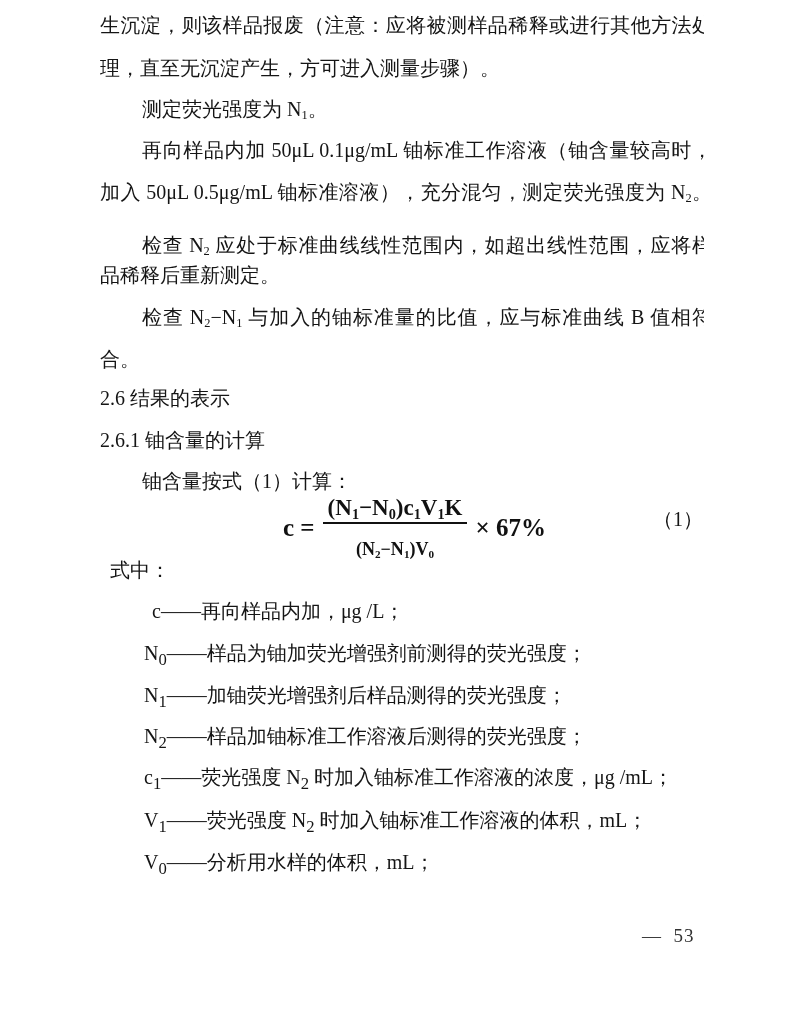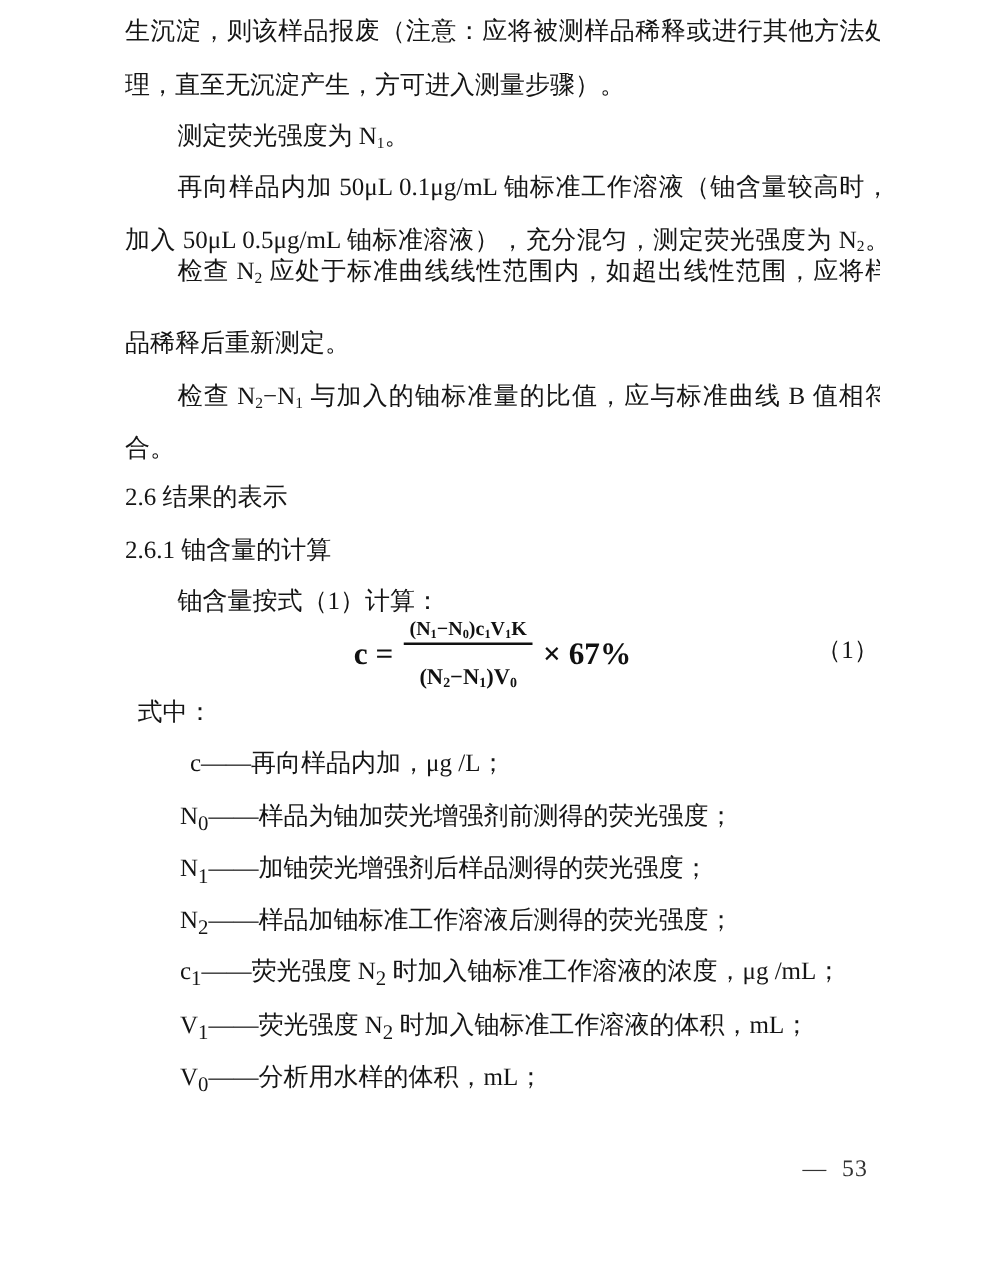--- a/index.html
+++ b/index.html
@@ -71,21 +71,21 @@
     font-size: 25px;
     margin-right: 8px;
   }
   .frac {
     display: inline-flex;
     flex-direction: column;
     text-align: center;
     vertical-align: middle;
   }
   .frac .num {
-    font-size: 16px;
+    font-size: 23px;
     padding: 0 5px 1px 5px;
   }
   .frac .den {
     font-size: 18px;
     padding: 15px 5px 0 5px;
     border-top: 2px solid #111;
   }
   .formula-mult {
     font-size: 25px;
     margin-left: 8px;
@@ -112,21 +112,21 @@
 </head>
 <body>
 
 <div class="doc">
 
   <div class="line fill" style="top:12px">生沉淀，则该样品报废（注意：应将被测样品稀释或进行其他方法处</div>
   <div class="line" style="top:55px">理，直至无沉淀产生，方可进入测量步骤）。</div>
   <div class="line indent" style="top:96px">测定荧光强度为 N<sub>1</sub>。</div>
   <div class="line fill indent" style="top:137px">再向样品内加 50μL 0.1μg/mL 铀标准工作溶液（铀含量较高时，</div>
   <div class="line fill" style="top:179px">加入 50μL 0.5μg/mL 铀标准溶液），充分混匀，测定荧光强度为 N<sub>2</sub>。</div>
-  <div class="line fill indent" style="top:204px">检查 N<sub>2</sub> 应处于标准曲线线性范围内，如超出线性范围，应将样</div>
+  <div class="line fill indent" style="top:232px">检查 N<sub>2</sub> 应处于标准曲线线性范围内，如超出线性范围，应将样</div>
   <div class="line" style="top:262px">品稀释后重新测定。</div>
   <div class="line fill indent" style="top:304px">检查 N<sub>2</sub>−N<sub>1</sub> 与加入的铀标准量的比值，应与标准曲线 B 值相符</div>
   <div class="line" style="top:346px">合。</div>
 
   <div class="heading" style="top:385px">2.6 结果的表示</div>
   <div class="heading" style="top:427px">2.6.1 铀含量的计算</div>
 
   <div class="line indent" style="top:468px">铀含量按式（1）计算：</div>
 
   <div class="formula-row">

